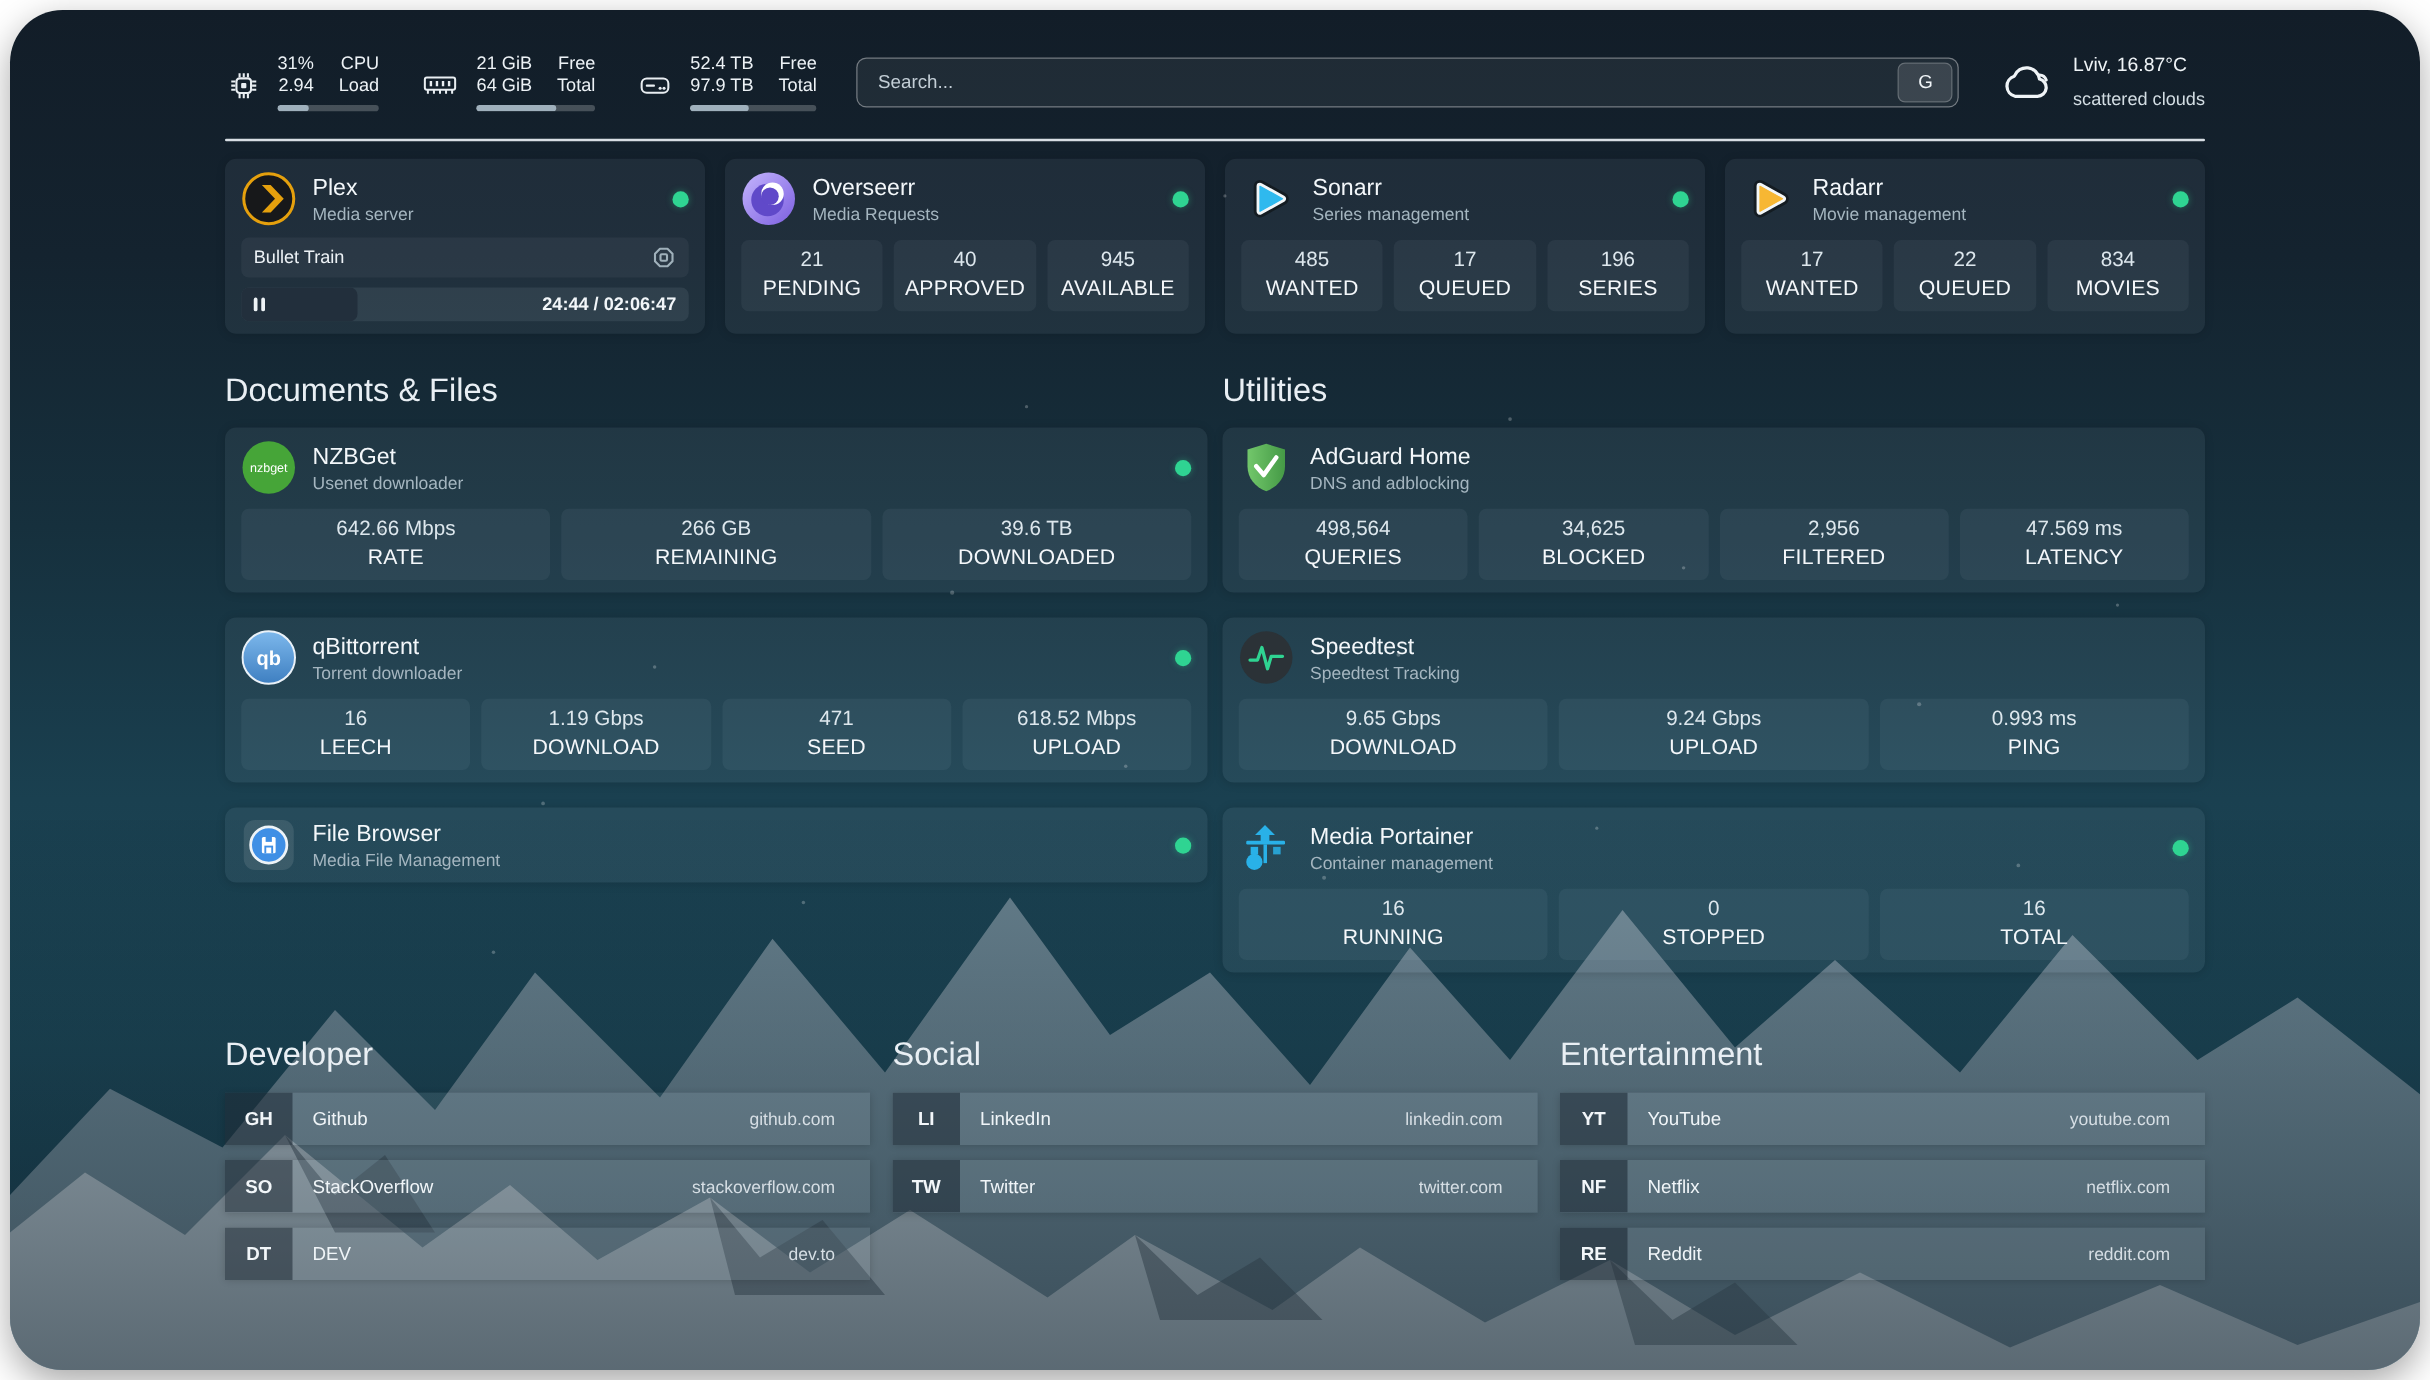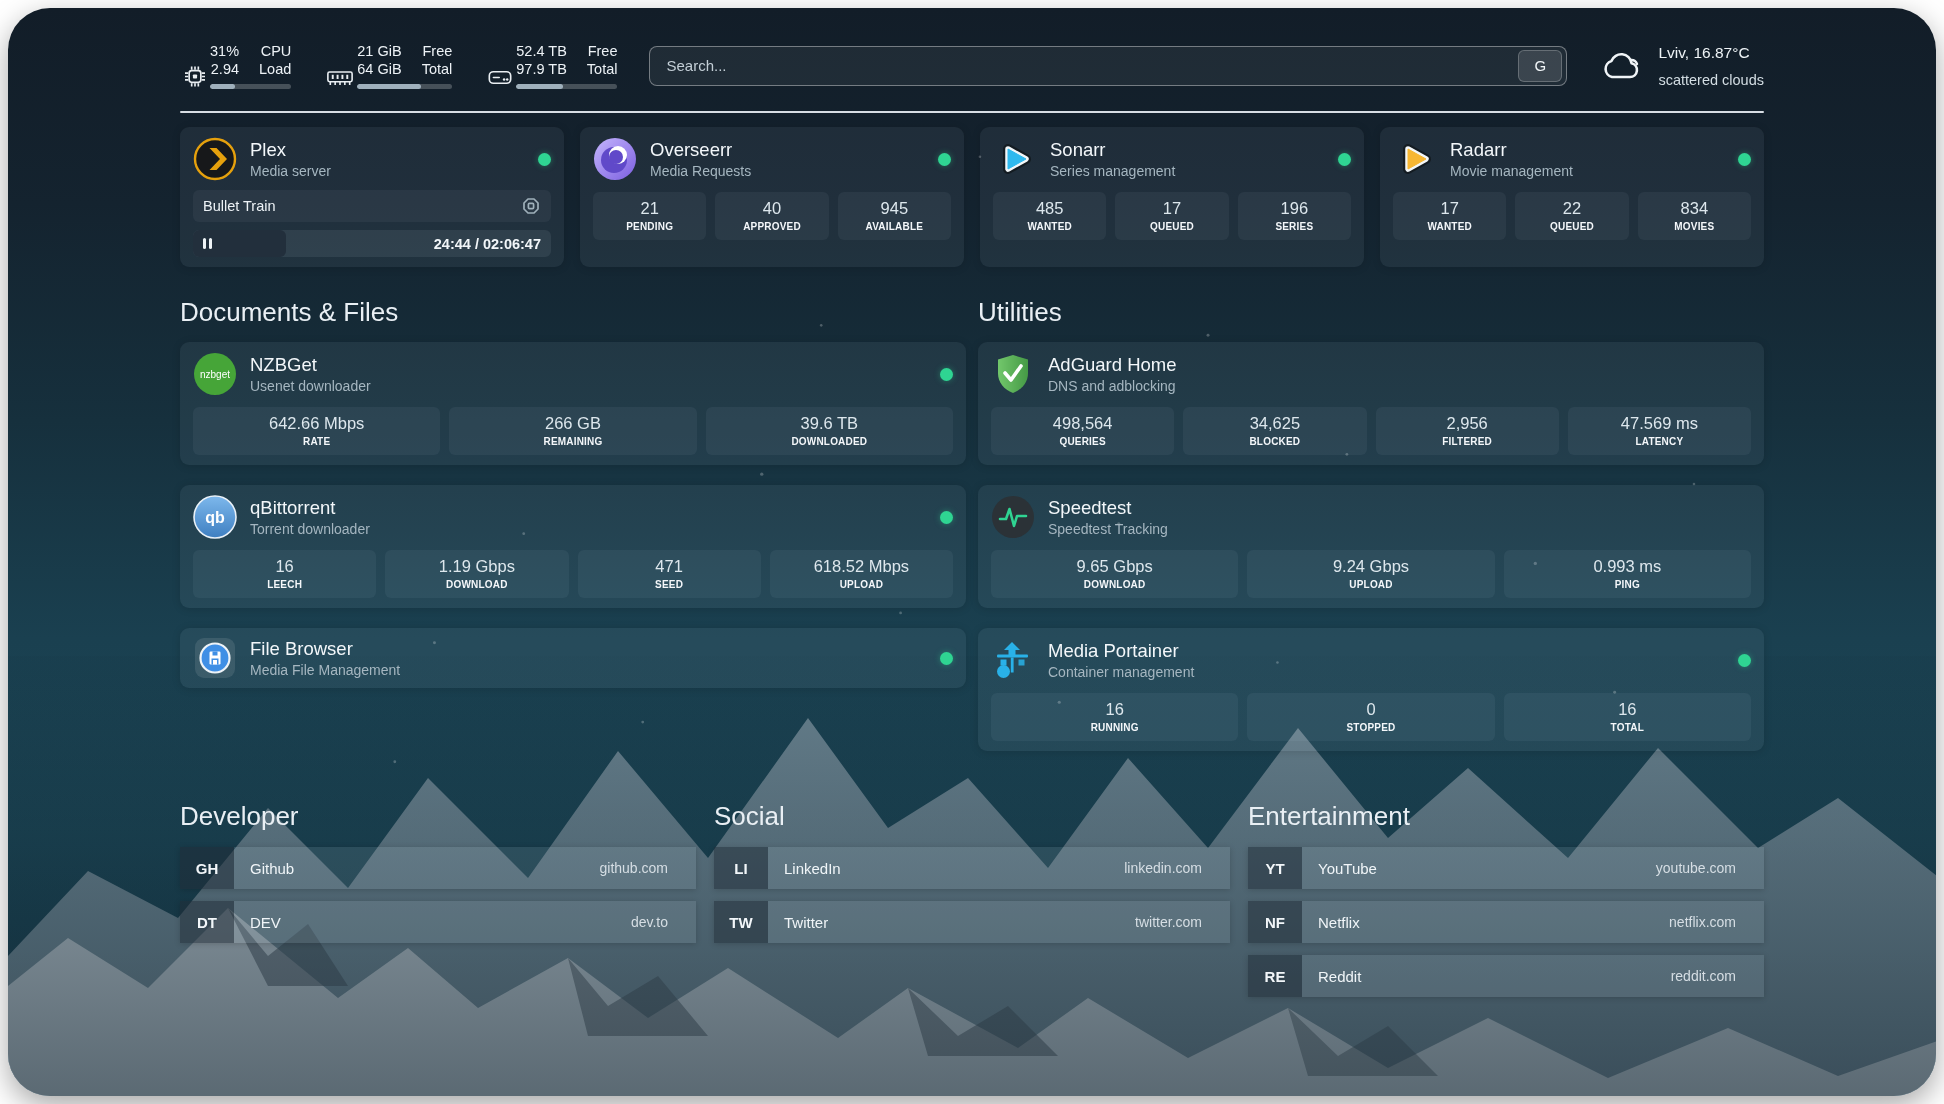--- a/index.html
+++ b/index.html
@@ -11,21 +11,21 @@
     box-shadow:0 10px 30px rgba(0,0,0,0.35);
   }
   .bg-layer{position:absolute;left:0;right:0;bottom:0;height:440px;pointer-events:none;}
   .bg-dim{position:absolute;left:0;right:0;bottom:0;height:440px;pointer-events:none;
     background:linear-gradient(180deg,rgba(19,48,62,0.10) 0%,rgba(13,30,41,0.55) 100%);}
   .snow{position:absolute;inset:0;pointer-events:none;opacity:.7;}
   .content{position:relative;height:100%;padding:0 172px;}
 
   
   .topbar{display:flex;align-items:center;gap:32px;padding-top:34px;}
-  .res{display:flex;align-items:flex-end;}
+  .res{display:flex;align-items:center;gap:12px;}
   .res-icon{padding-top:5px;flex:none;}
   .res-grid{display:grid;grid-template-columns:auto auto;column-gap:20px;row-gap:0;font-size:14.5px;line-height:18px;color:#edf2f6;}
   .res-val,.res-lab{text-align:right;white-space:nowrap;}
   .res-bar{grid-column:1/3;height:5px;border-radius:3px;background:rgba(255,255,255,0.22);margin-top:6px;overflow:hidden;}
   .res-fill{height:100%;background:#9fb0bc;border-radius:3px;}
   .search-wrap{flex:1;display:flex;align-items:center;height:40px;border:1px solid rgba(255,255,255,0.38);
     background:rgba(255,255,255,0.06);border-radius:8px;padding:0 4px 0 14px;}
   .search-wrap input{flex:1;background:transparent;border:none;outline:none;color:#eef3f6;font-size:15px;font-family:"Liberation Sans",sans-serif;}
   .search-wrap input::placeholder{color:#c3ced6;}
   .g-btn{width:44px;height:32px;border-radius:6px;background:rgba(255,255,255,0.12);border:1px solid rgba(255,255,255,0.22);
@@ -46,21 +46,21 @@
   .icon-44{width:44px;height:44px;flex:none;}
   .card-titles{display:flex;flex-direction:column;gap:2px;min-width:0;}
   .card-name{font-size:18.5px;font-weight:500;color:#f3f7fa;white-space:nowrap;}
   .card-desc{font-size:14px;color:#a5b6c0;white-space:nowrap;}
   .status-dot{width:13px;height:13px;border-radius:50%;background:#2fd492;margin-left:auto;flex:none;box-shadow:0 0 6px rgba(47,212,146,0.4);}
   .head-spacer{margin-left:auto;}
 
   .stats{display:flex;gap:9px;margin-top:11px;}
   .stat{flex:1;background:rgba(226,242,255,0.055);border-radius:6px;padding:7px 8px 8px;text-align:center;min-width:0;}
   .stat-value{font-size:16.5px;color:#dde7ed;white-space:nowrap;}
-  .stat-label{font-size:10px;font-weight:700;color:#f4f7fa;margin-top:3px;letter-spacing:.2px;white-space:nowrap;}
+  .stat-label{font-size:17px;font-weight:400;color:#f4f7fa;margin-top:3px;letter-spacing:.2px;white-space:nowrap;}
 
   .np-row{margin-top:9px;background:rgba(226,242,255,0.05);border-radius:6px;height:32px;display:flex;align-items:center;padding:0 10px;font-size:14.5px;}
   .np-title{flex:1;color:#edf2f6;}
   .pl-progress{margin-top:8px;height:27px;border-radius:6px;background:rgba(226,242,255,0.08);position:relative;display:flex;align-items:center;overflow:hidden;}
   .pl-pill{position:absolute;left:0;top:0;bottom:0;background:#222f3c;border-radius:6px;display:flex;align-items:center;padding-left:10px;cursor:pointer;}
   .pause-bars{display:flex;gap:3px;}
   .pause-bars span{display:block;width:3px;height:11px;background:#eef3f6;border-radius:1.5px;}
   .pl-time{margin-left:auto;padding-right:10px;font-size:14.5px;font-weight:700;color:#f2f6f9;position:relative;}
 
   .dual{margin-top:30px;display:grid;grid-template-columns:1fr 1fr;column-gap:12px;}
@@ -518,20 +518,25 @@
 
       <div>
         <h2 class="section-title">Developer</h2>
         <div class="bm-rows">
           <div class="bm-row">
             <span class="bm-abbr">GH</span>
             <span class="bm-name">Github</span>
             <span class="bm-host">github.com</span>
           </div>
           <div class="bm-row">
+            <span class="bm-abbr">SO</span>
+            <span class="bm-name">StackOverflow</span>
+            <span class="bm-host">stackoverflow.com</span>
+          </div>
+          <div class="bm-row">
             <span class="bm-abbr">DT</span>
             <span class="bm-name">DEV</span>
             <span class="bm-host">dev.to</span>
           </div>
         </div>
       </div>
 
       <div>
         <h2 class="section-title">Social</h2>
         <div class="bm-rows">

